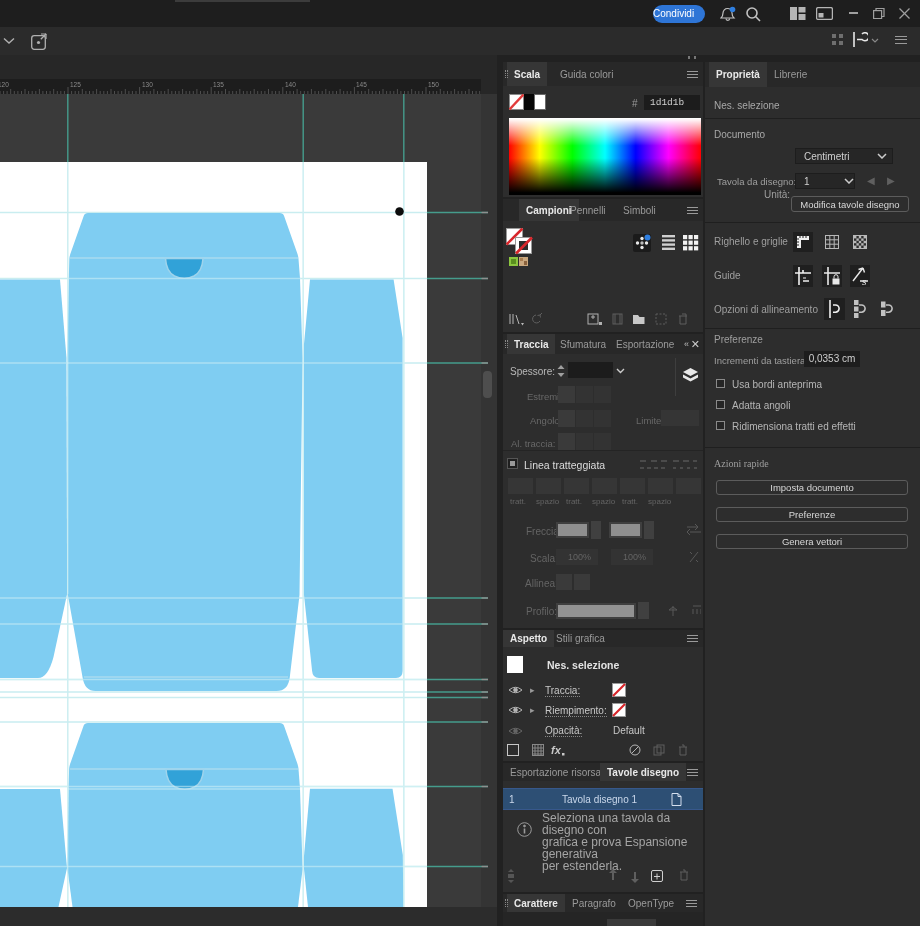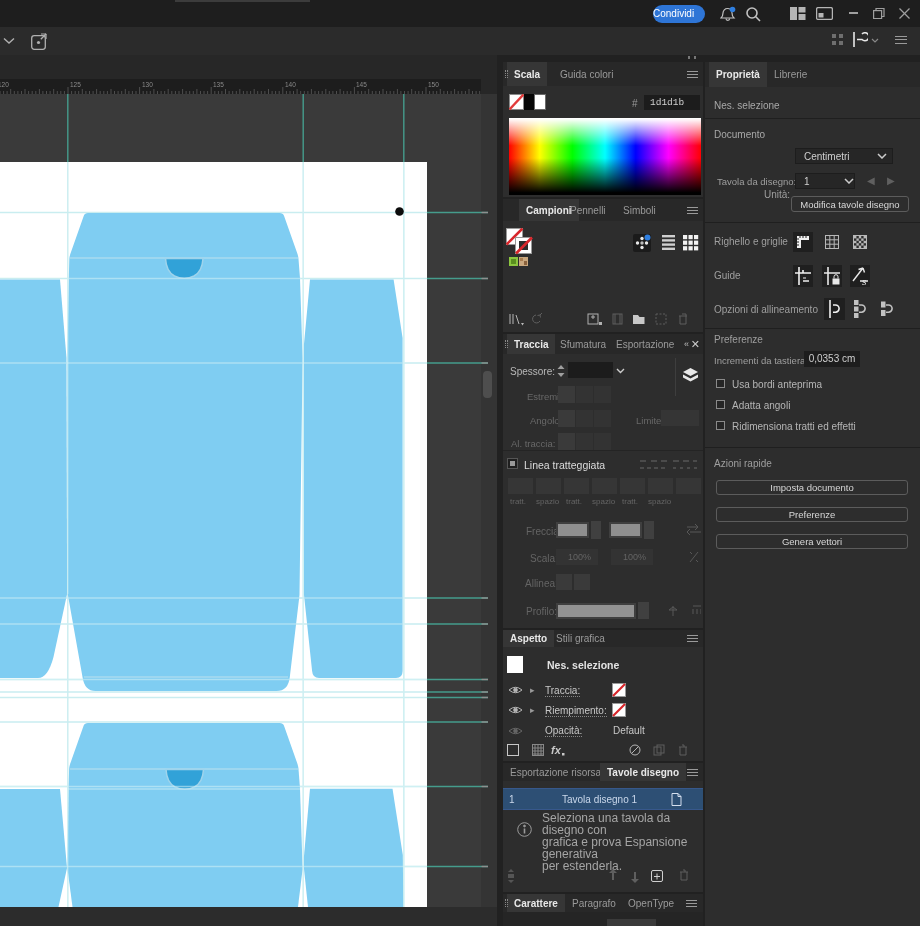--- a/index.html
+++ b/index.html
@@ -665,21 +665,21 @@
   <div class="a txt" style="left:9px;top:272px;color:#9f9f9f;">Preferenze</div>
   <div class="a" style="left:9px;top:293px;color:#9f9f9f;font-size:9.5px;white-space:nowrap;">Incrementi da tastiera:</div>
   <div class="a" style="left:99px;top:289px;width:56px;height:16px;background:#1d1d1d;color:#cfcfcf;font-size:10px;line-height:16px;text-align:center;">0,0353 cm</div>
   <div class="chk" style="left:11px;top:317px;"></div>
   <div class="a txt" style="left:27px;top:317px;color:#b5b5b5;">Usa bordi anteprima</div>
   <div class="chk" style="left:11px;top:338px;"></div>
   <div class="a txt" style="left:27px;top:338px;color:#b5b5b5;">Adatta angoli</div>
   <div class="chk" style="left:11px;top:359px;"></div>
   <div class="a txt" style="left:27px;top:359px;color:#b5b5b5;">Ridimensiona tratti ed effetti</div>
   <div class="sep" style="top:385px;"></div>
-  <div class="a txt" style="left:9px;top:396px;color:#9f9f9f;">Azioni rapide</div>
+  <div class="a txt" style="left:9px;top:396px;color:#9f9f9f;font-family:Liberation Serif, serif;">Azioni rapide</div>
   <div class="btn" style="left:11px;top:418px;width:192px;height:15px;">Imposta documento</div>
   <div class="btn" style="left:11px;top:445px;width:192px;height:15px;">Preferenze</div>
   <div class="btn" style="left:11px;top:472px;width:192px;height:15px;">Genera vettori</div>
 </div>
 
 <div class="a" style="left:653px;top:5px;width:52px;height:18px;background:#2e75d6;border-radius:9px;color:#fff;font-size:10px;line-height:18px;">Condividi</div>
 <svg class="a" style="left:720px;top:6px;" width="17" height="16" fill="none" stroke="#c2c2c2" stroke-width="1.2">
   <path d="M7.5,2.5 a4.5,4.5 0 0,1 4.5,4.5 c0,3 1.5,4.5 2,5 h-13 c0.5,-0.5 2,-2 2,-5 a4.5,4.5 0 0,1 4.5,-4.5 z"></path>
   <path d="M6,12.5 a1.8,1.8 0 0,0 3.6,0"></path>
   <circle cx="12.5" cy="3.5" r="2.8" fill="#2f7fe0" stroke="none"></circle>

